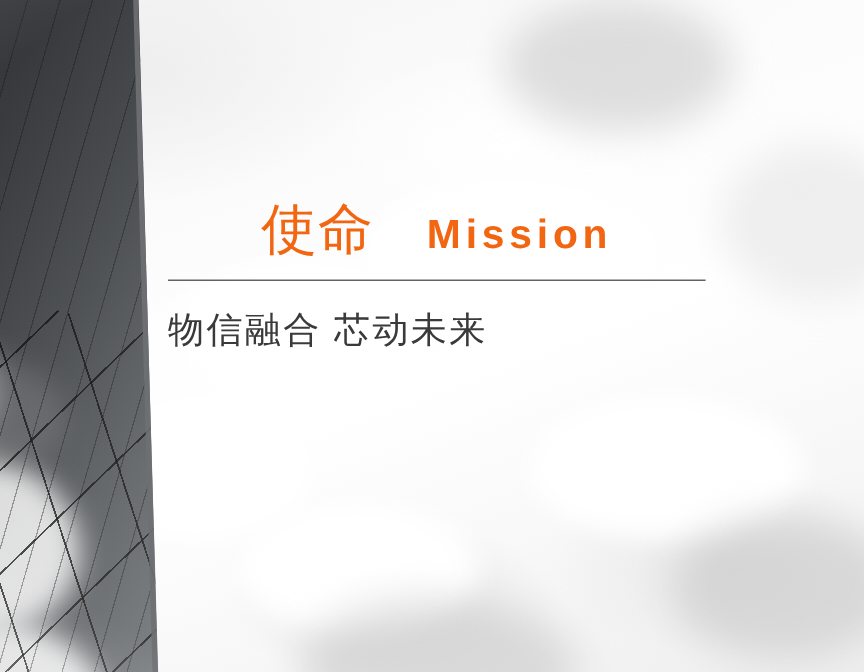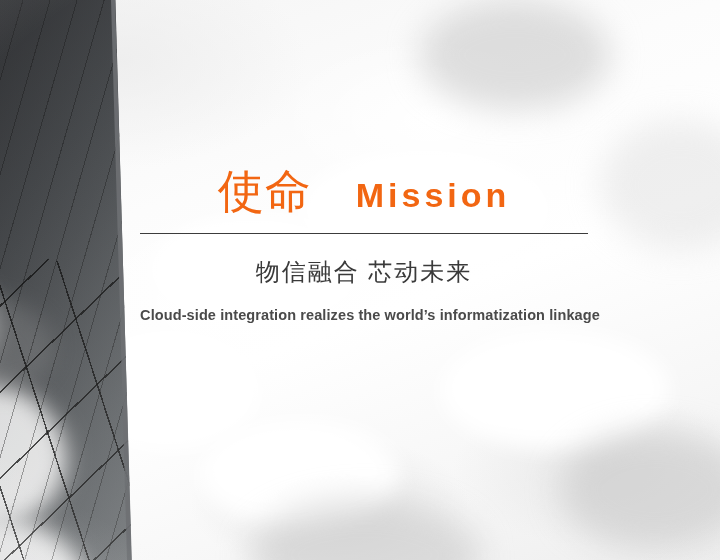--- a/index.html
+++ b/index.html
@@ -165,23 +165,23 @@
   .divider {
     position: absolute;
     left: 140px; top: 233px;
     width: 448px; height: 0;
     border-top: 1.6px solid #3c3c3c;
   }
   .subtitle-cn {
     position: absolute;
     left: 140px; top: 258px;
     width: 448px;
-    text-align: center;
+    text-align: left;
     color: #3a3a3a;
-    font-size: 24px;
+    font-size: 30px;
     font-weight: 400;
     letter-spacing: 2px;
     line-height: 1.2;
   }
   .subtitle-en {
     position: absolute;
     left: 60px; top: 302px;
     width: 620px;
     text-align: center;
     color: #4a4a4a;
@@ -233,17 +233,16 @@
     <div class="headline">
       <span class="headline-cn">使命</span>
       <span class="headline-en">Mission</span>
     </div>
 
     <div class="divider"></div>
 
     <div class="subtitle-cn">物信融合 芯动未来</div>
 
     <div class="subtitle-en">
-      <span class="line">Cloud-side integration realizes the world’s informatization linkage</span>
     </div>
 
   </div>
 </div>
 
 </body></html>

